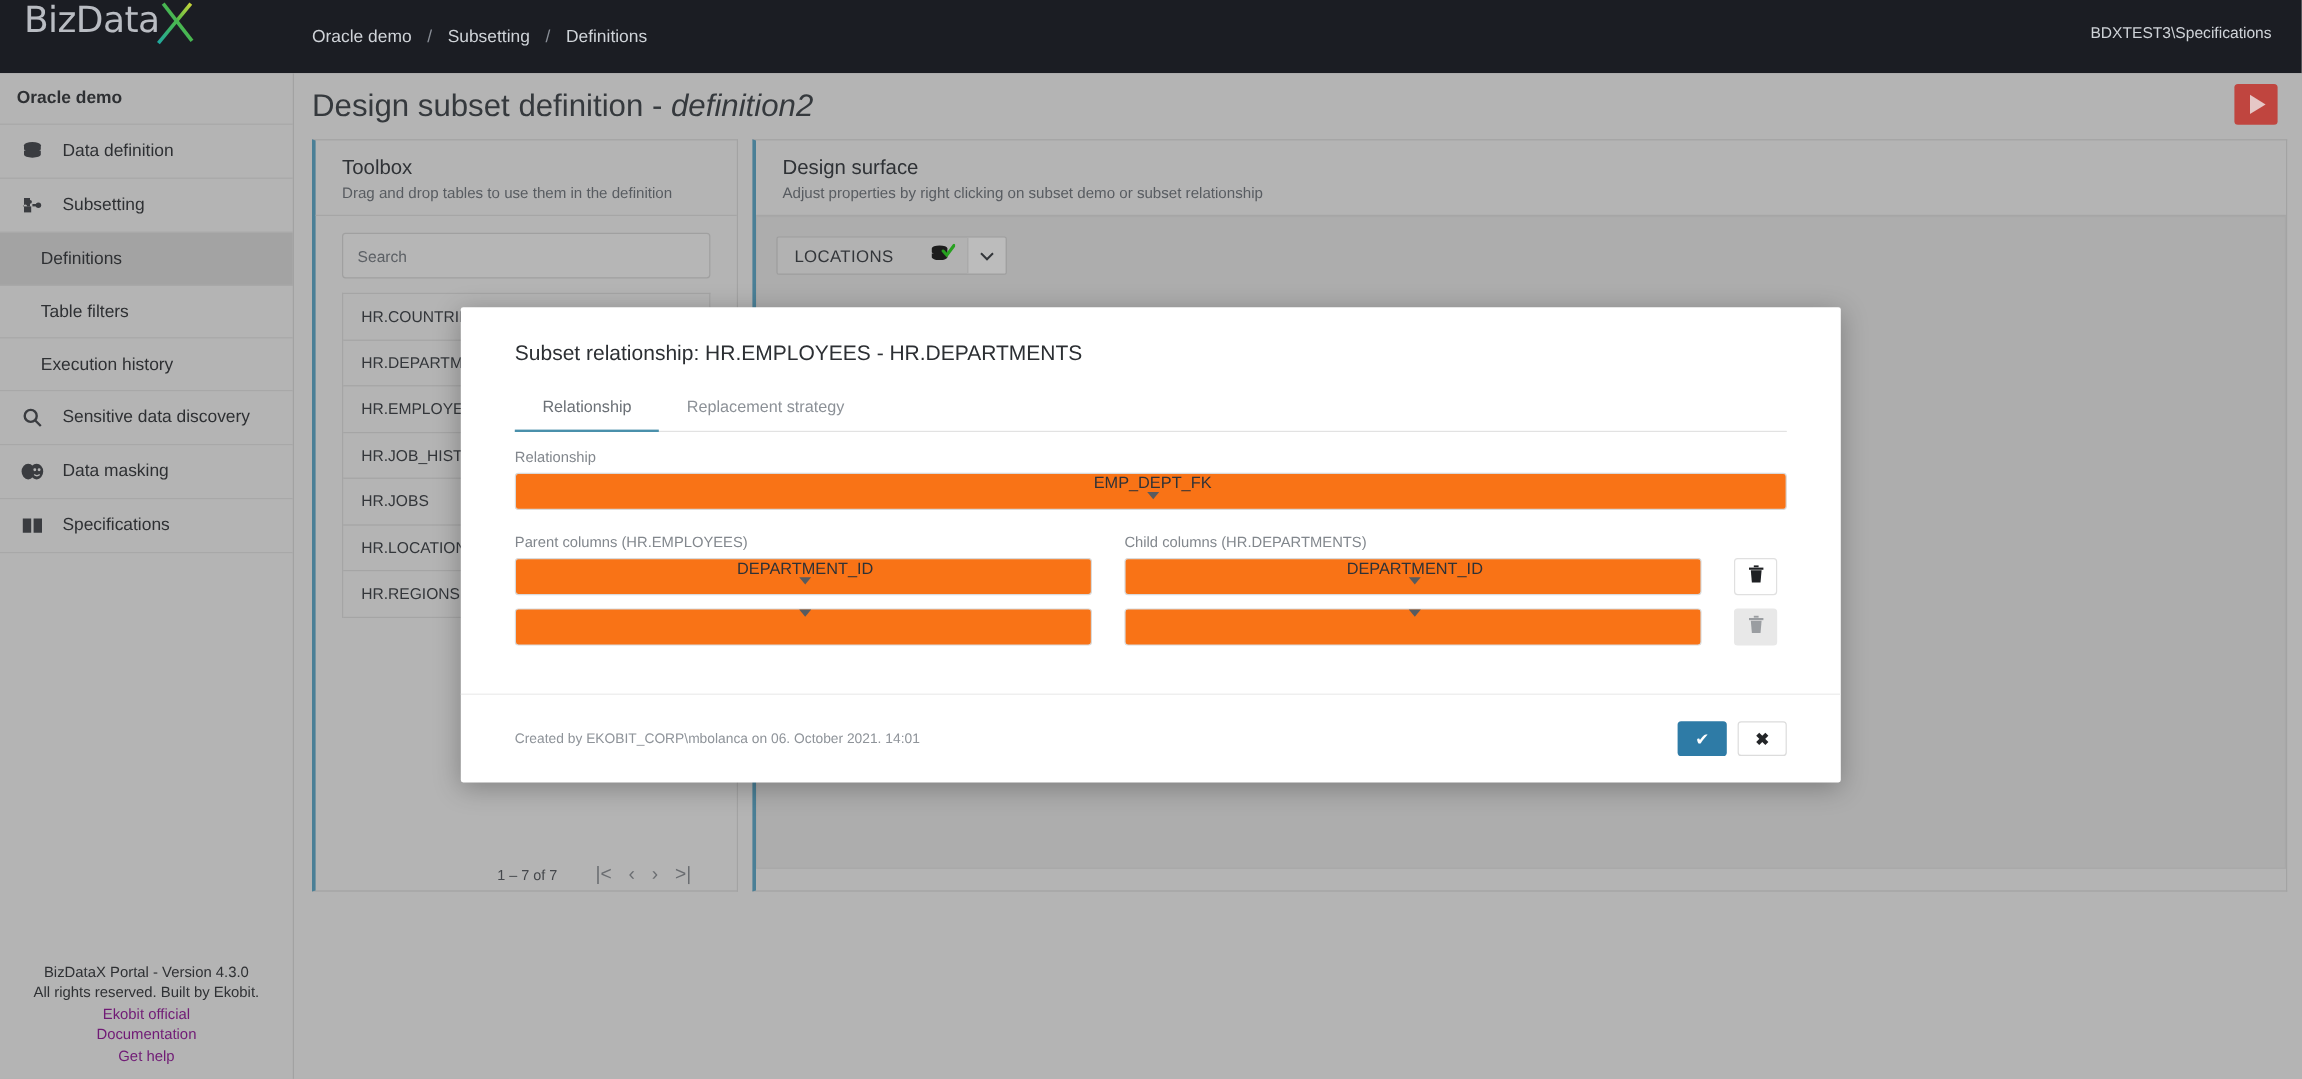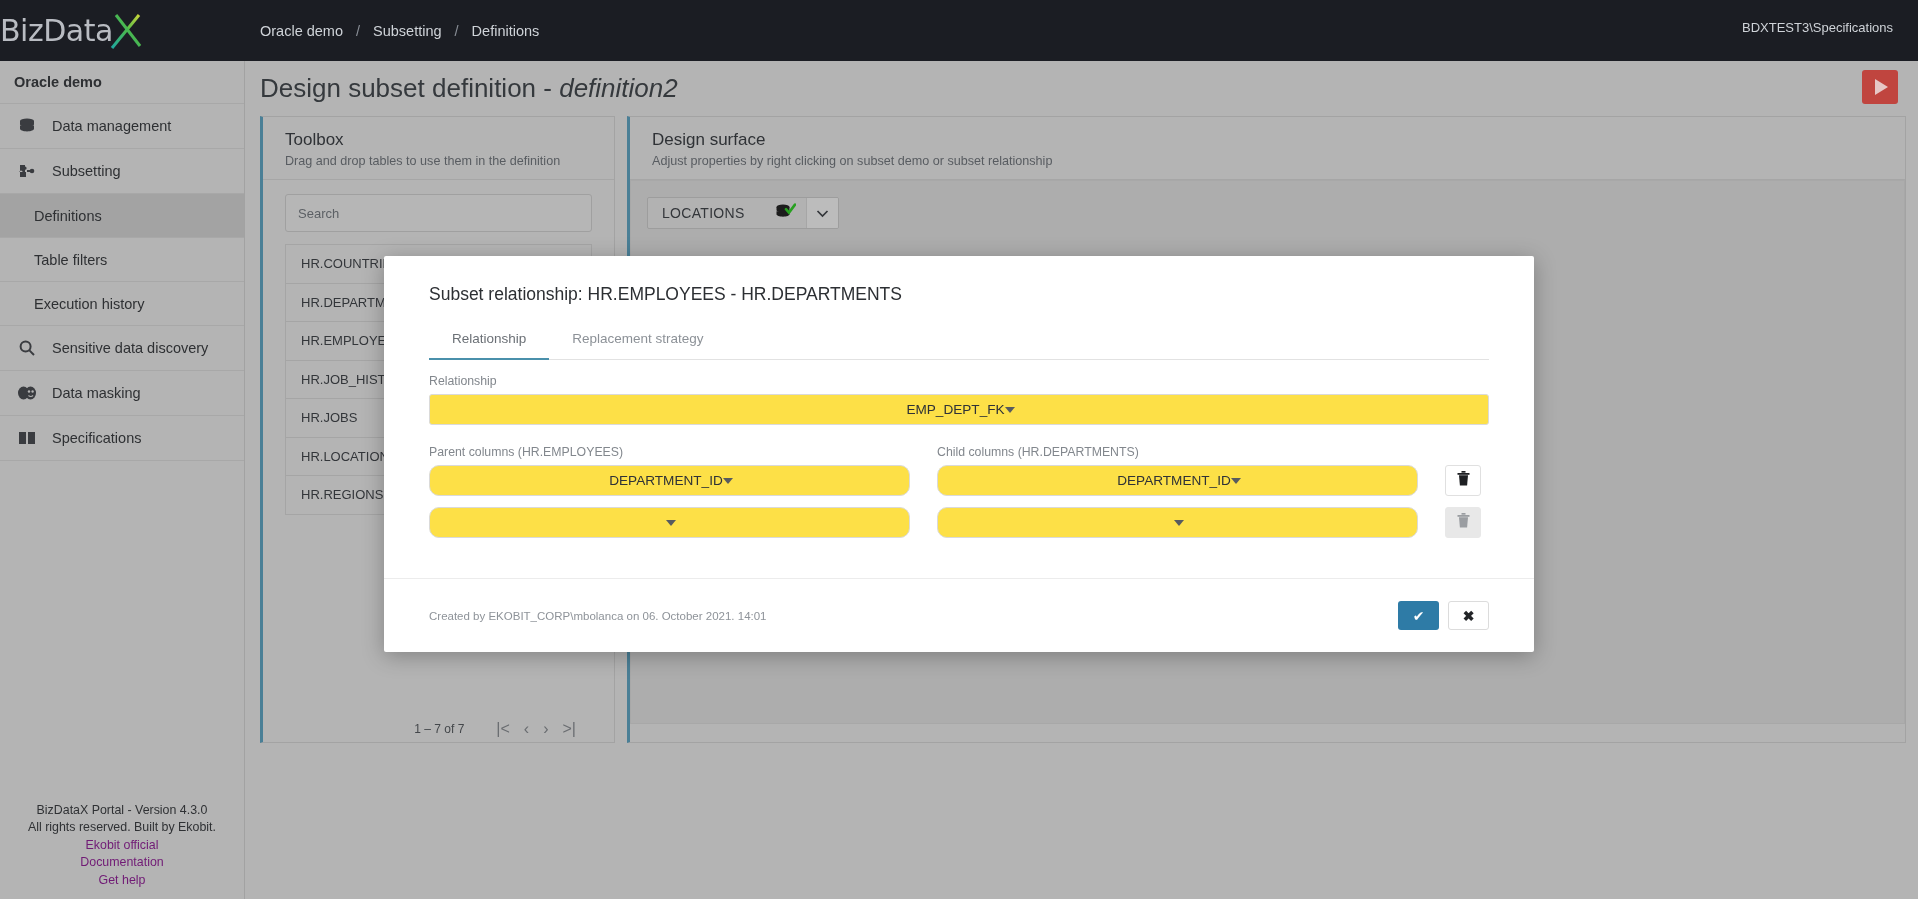--- a/index.html
+++ b/index.html
@@ -11,21 +11,22 @@
     background: #b4b4b4;
   }
 
   
   .topbar {
     position: absolute; top: 0; left: 0; width: 1918px; height: 61px;
     background: #1b1d23;
     display: flex; align-items: center;
   }
   .logo-wrap {
-    width: 245px; height: 61px; display: flex; align-items: center;
+    width: 245px; height: 61px; display: flex; 
+    padding-left: 20px;
   }
   .logo-text {
     font-size: 30px; color: #b9bcc2; letter-spacing: -0.5px;
     font-family: "DejaVu Sans", sans-serif; font-weight: 400;
     position: relative; display: inline-block;
   }
   .logo-x {
     position: relative; display: inline-block; width: 34px; height: 38px;
     vertical-align: -8px; margin-left: -4px;
   }
@@ -169,32 +170,33 @@
     position: relative;
   }
   .tab.active { color: #6b7076; }
   .tab.active:after {
     content: ""; position: absolute; left: 0; right: 0; bottom: -1px;
     height: 2.5px; background: #4a90ab;
   }
   .modal-body { padding: 14px 45px 0 45px; }
   .fld-label { font-size: 12.3px; color: #82878d; margin-bottom: 6px; }
   .select {
-    height: 31px; border: 1px solid #dadada; border-radius: 3px; background: #fde047;
+    height: 31px; border: 1px solid #dadada; border-radius: 3px; background: #f97316;
     display: flex; align-items: center; padding: 0 10px 0 13px;
-    font-size: 13.6px; color: #2f3237; justify-content: center;
+    font-size: 13.6px; color: #2f3237; justify-content: flex-start;
     cursor: pointer;
+    flex-direction: column;
   }
   .select .arr {
     width: 0; height: 0; border-left: 5px solid transparent;
     border-right: 5px solid transparent; border-top: 6px solid #585b5f;
   }
   .cols-row { display: flex; gap: 27px; margin-top: 20px; align-items: flex-start; }
   .col-group { width: 481px; }
-  .col-group .select { margin-bottom: 11px; border-radius: 10px; }
+  .col-group .select { margin-bottom: 11px; }
   .del-col { padding-top: 20px; }
   .del-btn {
     width: 36px; height: 31px; border: 1px solid #e0e0e0; border-radius: 3px;
     background: #fff; display: flex; align-items: center; justify-content: center;
     margin-bottom: 11px; cursor: pointer;
   }
   .del-btn.dim { background: #e8e8e8; border-color: #e8e8e8; }
   .modal-foot {
     position: absolute; bottom: 0; left: 0; right: 0; height: 74px;
     border-top: 1px solid #ececec; margin: 0 0px;
@@ -247,21 +249,21 @@
   <div class="sb-title">Oracle demo</div>
 
   <div class="sb-item">
     <span class="ic">
       <svg width="18" height="18" viewBox="0 0 18 18" fill="#3a3c40">
         <ellipse cx="9" cy="4" rx="7" ry="2.6"></ellipse>
         <path d="M2 4v3.2c0 1.4 3.1 2.6 7 2.6s7-1.2 7-2.6V4z"></path>
         <path d="M2 8.6v3.2c0 1.4 3.1 2.6 7 2.6s7-1.2 7-2.6V8.6z"></path>
       </svg>
     </span>
-    <span>Data management</span>
+    <span>Data definition</span>
   </div>
 
   <div class="sb-item">
     <span class="ic">
       <svg width="18" height="18" viewBox="0 0 18 18" fill="#3a3c40">
         <path d="M2 3h5v1.6a1.6 1.6 0 1 1 0 3.2V10H4.6a1.6 1.6 0 1 0-3.2 0H2z"></path>
         <rect x="2" y="10" width="6" height="5"></rect>
         <circle cx="14" cy="9" r="2.3"></circle>
         <rect x="9" y="8" width="4" height="2"></rect>
       </svg>

